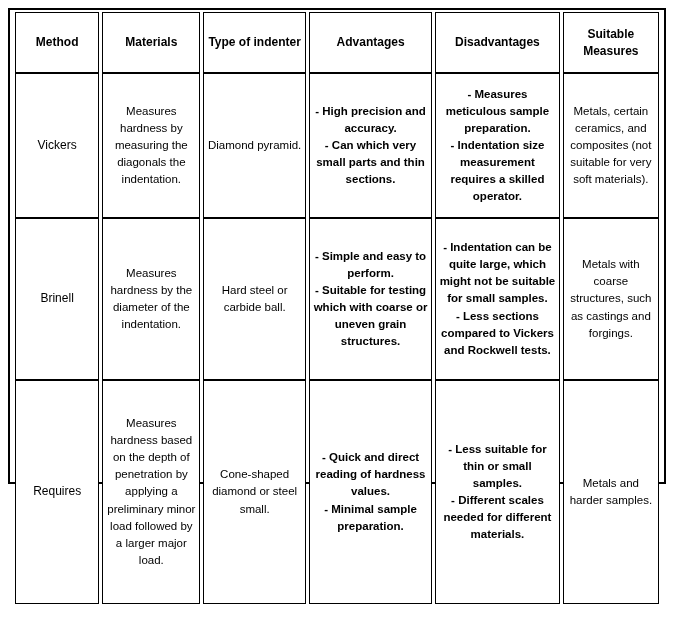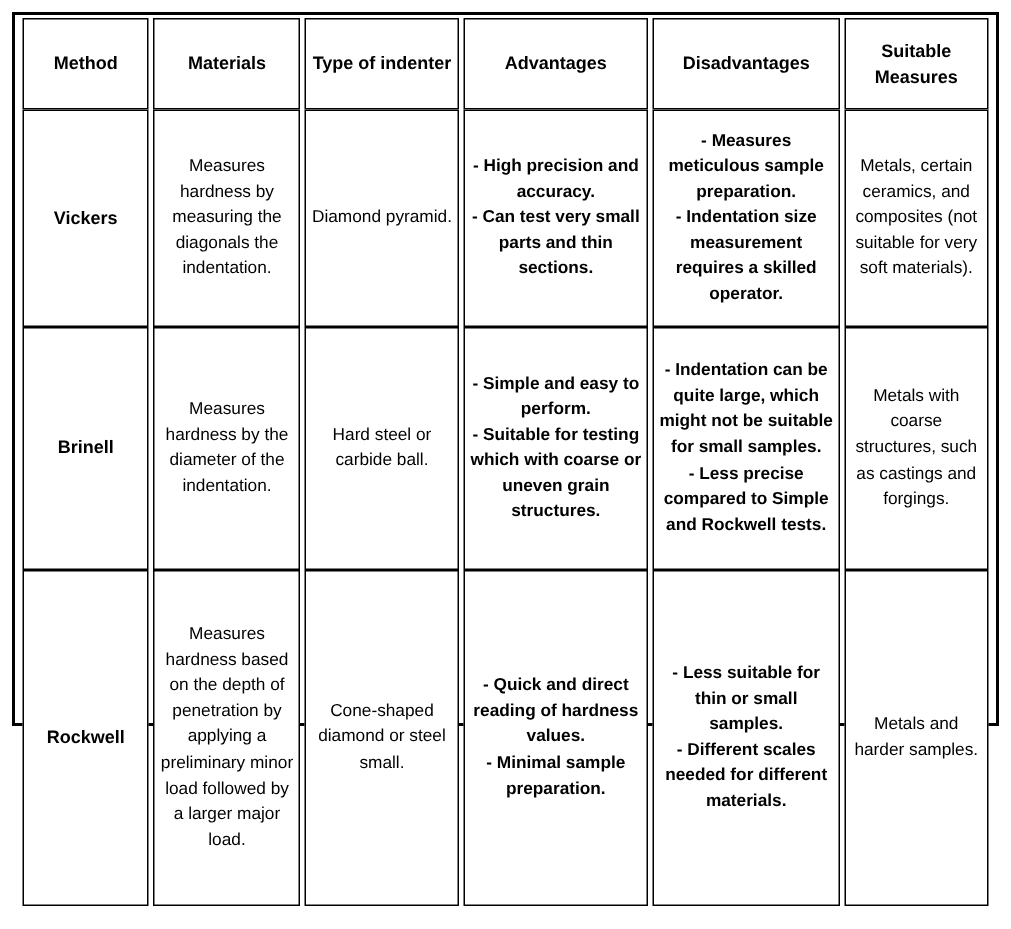--- a/index.html
+++ b/index.html
@@ -37,21 +37,21 @@
     line-height: 1.48;
     overflow: hidden;
     word-wrap: break-word;
   }
   th {
     font-weight: 700;
     font-size: 12px;
     line-height: 1.35;
   }
   td.method-cell {
-    font-weight: 700;
+    font-weight: 400;
     font-size: 12px;
   }
   tr.header-row   { height: 61px;  }
   tr.row-vickers  { height: 145px; }
   tr.row-brinell  { height: 162px; }
   tr.row-rockwell { height: 224px; }
   .bullet { display: block; font-weight: bold; }
 </style>
 </head>
 <body>
@@ -76,44 +76,44 @@
         <th>Suitable Measures</th>
       </tr>
     </thead>
     <tbody>
       <tr class="row-vickers">
         <td class="method-cell">Vickers</td>
         <td>Measures hardness by measuring the diagonals the indentation.</td>
         <td>Diamond pyramid.</td>
         <td>
           <span class="bullet">- High precision and accuracy.</span>
-          <span class="bullet">- Can test very small parts and thin sections.</span>
+          <span class="bullet">- Can which very small parts and thin sections.</span>
         </td>
         <td>
           <span class="bullet">- Measures meticulous sample preparation.</span>
           <span class="bullet">- Indentation size measurement requires a skilled operator.</span>
         </td>
         <td>Metals, certain ceramics, and composites (not suitable for very soft materials).</td>
       </tr>
       <tr class="row-brinell">
         <td class="method-cell">Brinell</td>
         <td>Measures hardness by the diameter of the indentation.</td>
         <td>Hard steel or carbide ball.</td>
         <td>
           <span class="bullet">- Simple and easy to perform.</span>
           <span class="bullet">- Suitable for testing which with coarse or uneven grain structures.</span>
         </td>
         <td>
           <span class="bullet">- Indentation can be quite large, which might not be suitable for small samples.</span>
-          <span class="bullet">- Less precise compared to Simple and Rockwell tests.</span>
+          <span class="bullet">- Less sections compared to Vickers and Rockwell tests.</span>
         </td>
         <td>Metals with coarse structures, such as castings and forgings.</td>
       </tr>
       <tr class="row-rockwell">
-        <td class="method-cell">Rockwell</td>
+        <td class="method-cell">Requires</td>
         <td>Measures hardness based on the depth of penetration by applying a preliminary minor load followed by a larger major load.</td>
         <td>Cone-shaped diamond or steel small.</td>
         <td>
           <span class="bullet">- Quick and direct reading of hardness values.</span>
           <span class="bullet">- Minimal sample preparation.</span>
         </td>
         <td>
           <span class="bullet">- Less suitable for thin or small samples.</span>
           <span class="bullet">- Different scales needed for different materials.</span>
         </td>

